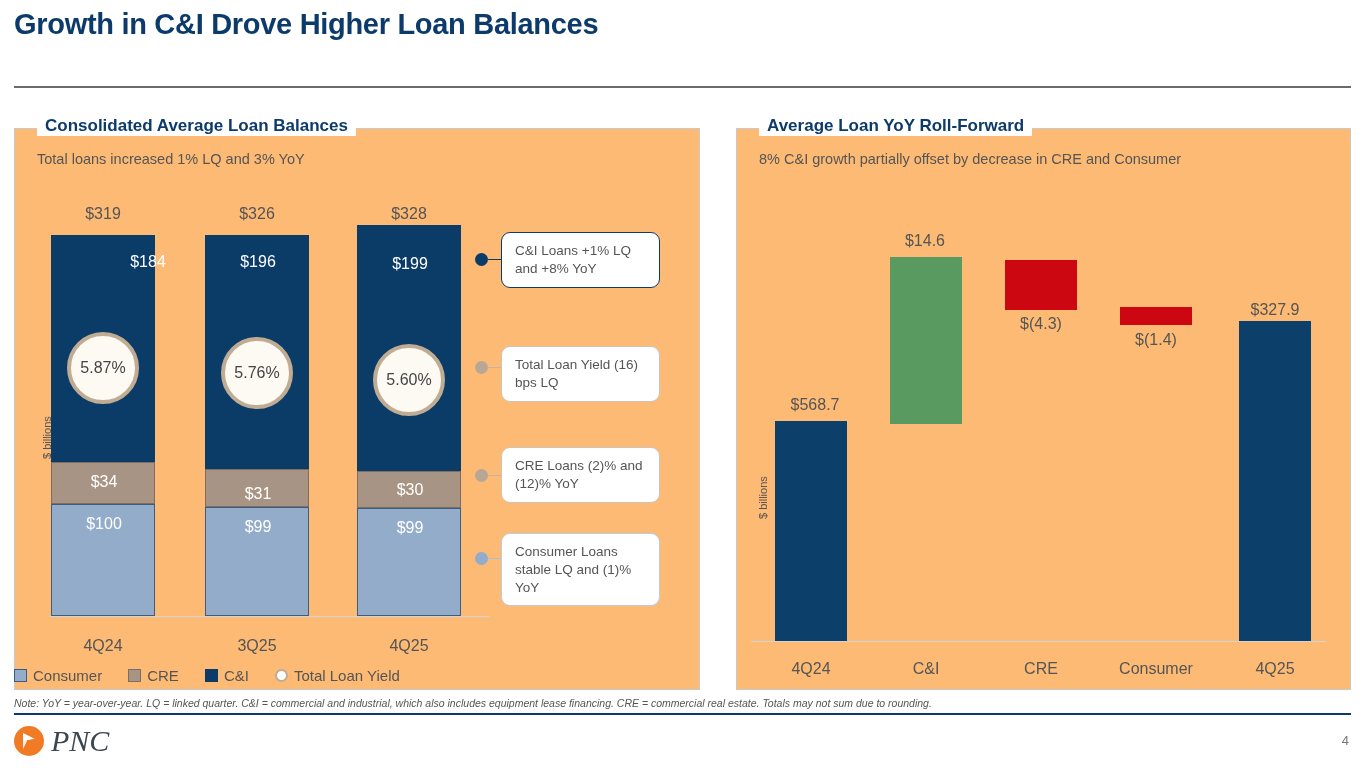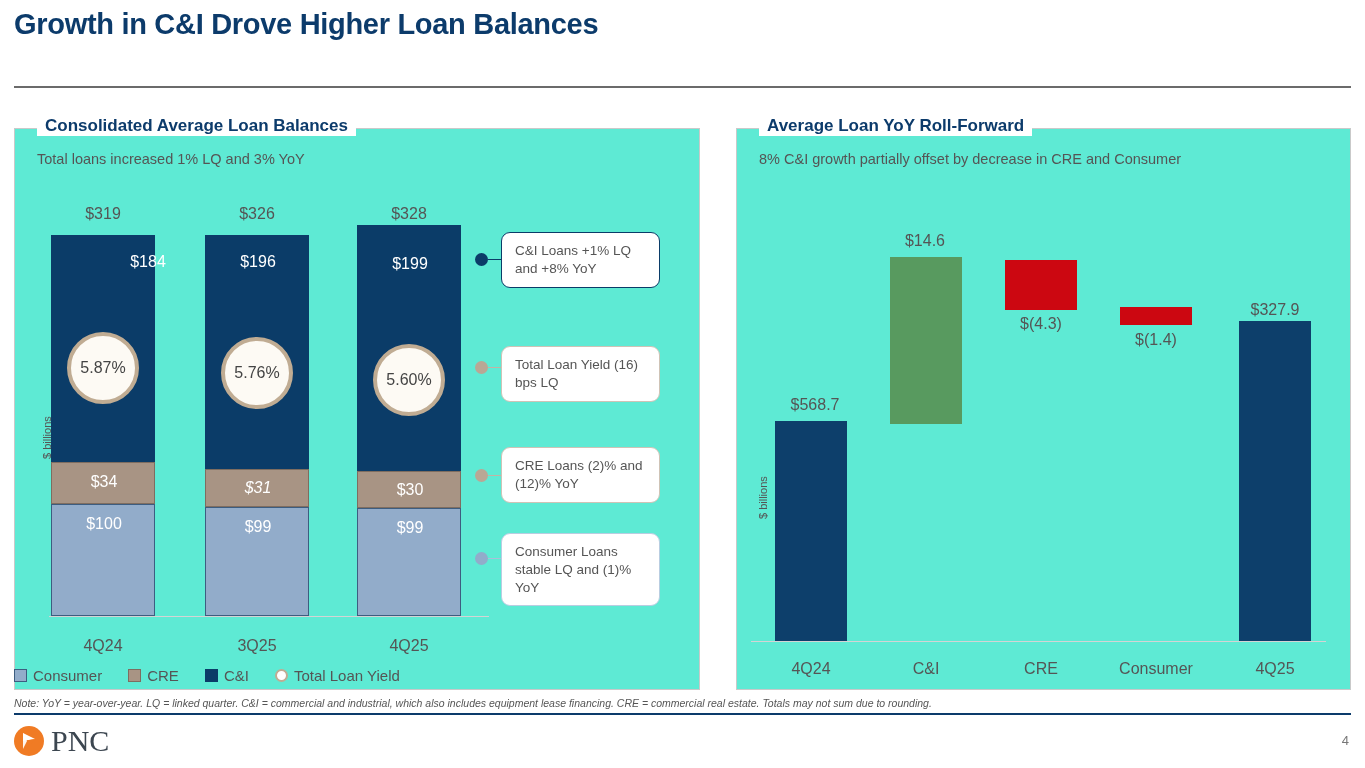--- a/index.html
+++ b/index.html
@@ -34,21 +34,21 @@
     width: 1337px;
     height: 2px;
     background: #6b6b6b;
   }
 
   
   .panel {
     position: absolute;
     border: 1px solid #c9c9c9;
     box-sizing: border-box;
-    background: #5eead4;
+    background: #fdba74;
   }
   #panel-left  { left: 14px;  top: 128px; width: 686px;  height: 562px; }
   #panel-right { left: 736px; top: 128px; width: 615px;  height: 562px; }
 
   .panel-title {
     position: absolute;
     top: -13px;
     left: 22px;
     background: #ffffff;
     padding: 0 8px;
@@ -242,20 +242,21 @@
     border-radius: 50%;
     background: #f07b24;
     position: relative;
   }
   #logo-text {
     font-family: "Liberation Serif", serif;
     font-size: 30px;
     color: #3c4650;
     letter-spacing: 0px;
     line-height: 1;
+    font-style: italic;
   }
   #page-num {
     position: absolute;
     right: 16px;
     top: 733px;
     font-size: 13px;
     color: #777777;
   }
 </style>
 </head>
@@ -288,21 +289,21 @@
         <span>5.87%</span>
       </div>
     </div>
 
     <div class="total-lbl" style="left:190px; top:76px;">$326</div>
     <div class="stack-col" style="left:190px;">
       <div class="seg seg-ci" style="top:106px; height:298px;">
         <div class="seg-val" style="top:17px;">$196</div>
       </div>
       <div class="seg seg-cre" style="top:340px; height:38px;">
-        <div class="seg-val" style="top:9px;font-style:italic;">$31</div>
+        <div class="seg-val" style="top:15px;">$31</div>
       </div>
       <div class="seg seg-con" style="top:378px; height:109px;">
         <div class="seg-val" style="top:10px;">$99</div>
       </div>
       <div class="yield-bubble" style="left:16px; top:208px;">
         <span>5.76%</span>
       </div>
     </div>
 
     <div class="total-lbl" style="left:342px; top:76px;">$328</div>

